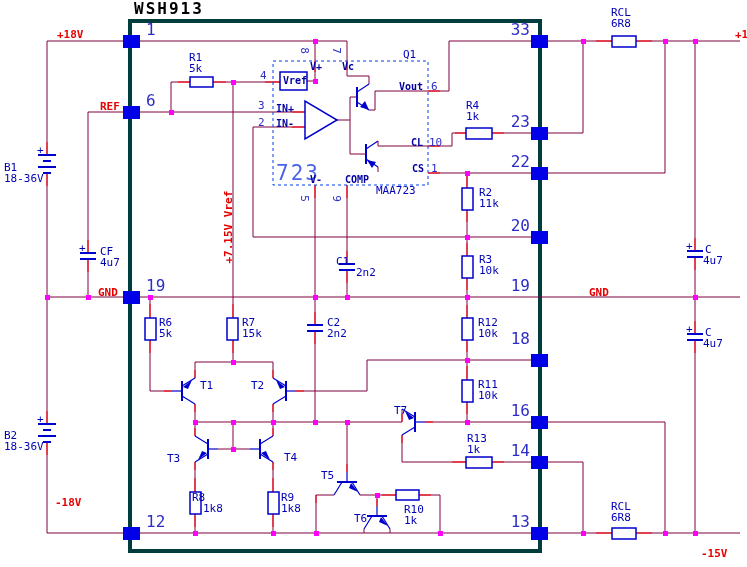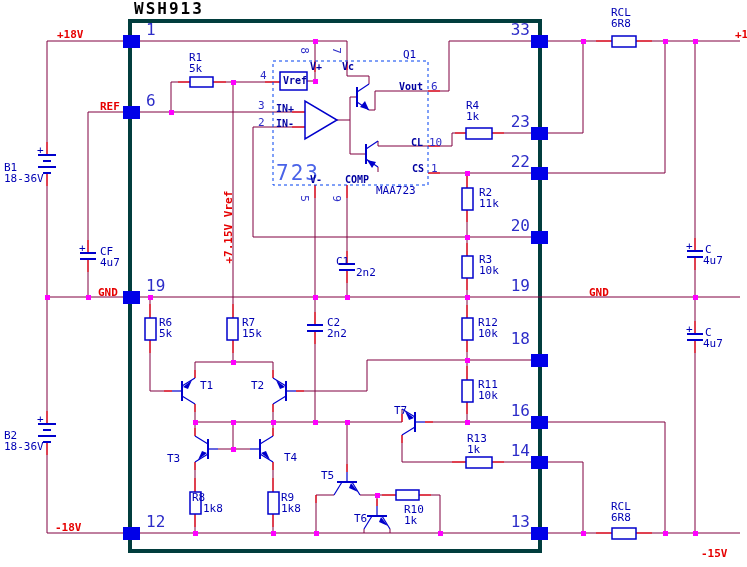--- a/index.html
+++ b/index.html
@@ -335,21 +335,21 @@
       <rect x="531" y="416" width="17" height="13" fill="#0000e8"></rect>
       <rect x="531" y="456" width="17" height="13" fill="#0000e8"></rect>
       <rect x="531" y="527" width="17" height="13" fill="#0000e8"></rect>
     </svg>
 
   <span class="lb title" style="left:134px;top:1px">WSH913</span>
 
   <span class="lb red" style="left:57px;top:29px">+18V</span>
   <span class="lb red" style="left:100px;top:101px">REF</span>
   <span class="lb red" style="left:98px;top:287px">GND</span>
-  <span class="lb red" style="left:55px;top:522px">-18V</span>
+  <span class="lb red" style="left:55px;top:497px">-18V</span>
   <span class="lb red" style="left:735px;top:29px">+15V</span>
   <span class="lb red" style="left:589px;top:287px">GND</span>
   <span class="lb red" style="left:701px;top:548px">-15V</span>
   <span class="lb red vrail" style="left:198px;top:228px">+7.15V Vref</span>
 
   <span class="lb pin" style="left:146px;top:22px">1</span>
   <span class="lb pin" style="left:146px;top:93px">6</span>
   <span class="lb pin" style="left:146px;top:278px">19</span>
   <span class="lb pin" style="left:146px;top:514px">12</span>
 

